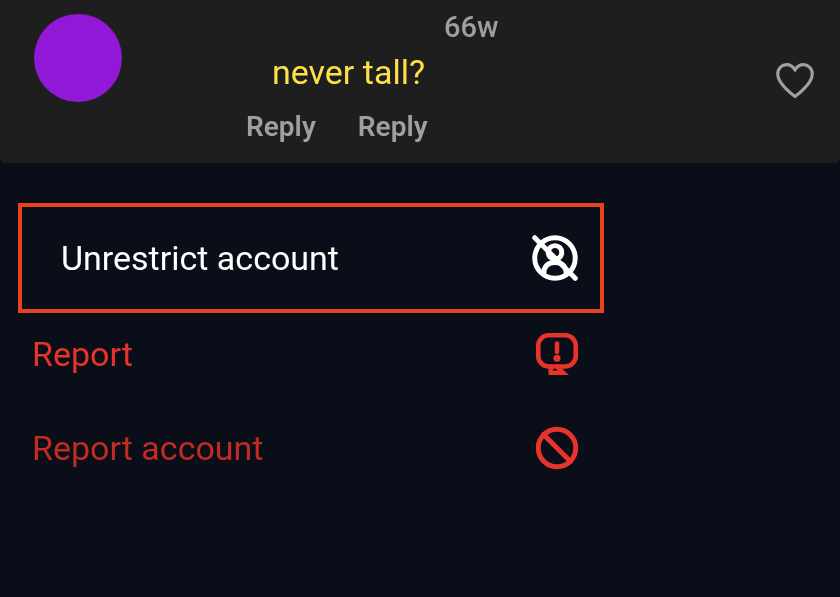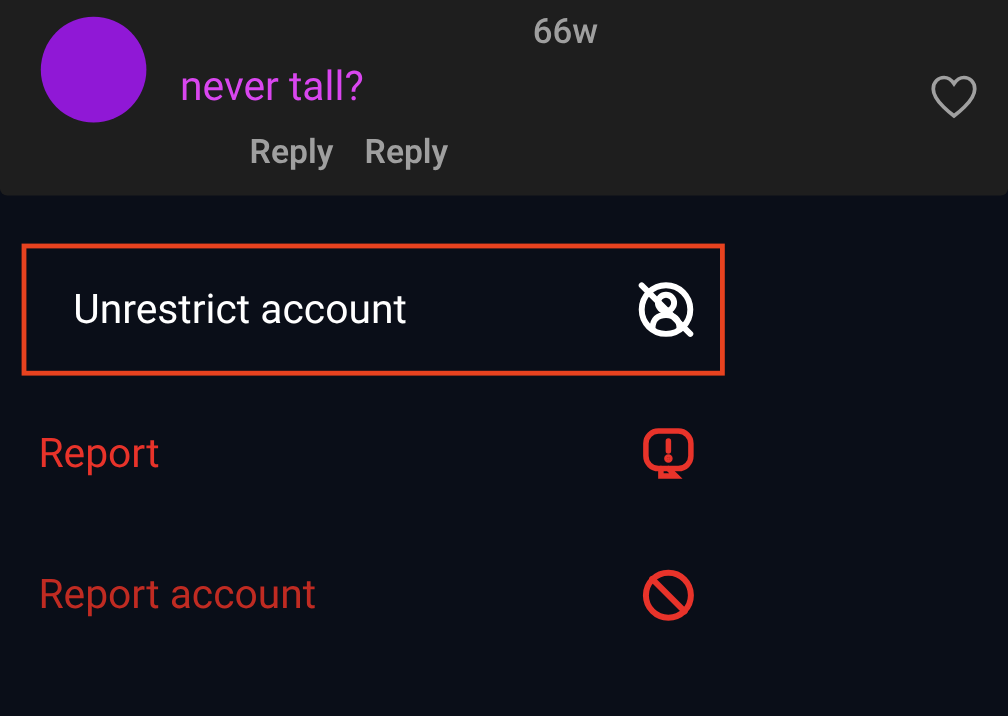--- a/index.html
+++ b/index.html
@@ -36,51 +36,52 @@
       margin-left: 28px;
     }
     .timestamp {
       color: #9f9f9f;
       font-size: 29px;
       font-weight: 500;
       margin-left: 294px;
       margin-top: -2px;
     }
     .comment-text {
-      color: #d946ef;
+      color: #fde047;
       font-size: 34px;
       font-weight: 400;
       margin-top: 8px;
+      margin-left: 122px;
     }
     .comment-actions {
       display: flex;
-      gap: 26px;
+      gap: 42px;
       margin-top: 18px;
-      margin-left: 58px;
+      margin-left: 96px;
     }
     .comment-action {
       color: #9f9f9f;
       font-size: 28px;
       font-weight: 600;
     }
     .heart {
       position: absolute;
       right: 24px;
       top: 62px;
     }
     .menu {
       width: 586px;
       margin-top: 40px;
       margin-left: 18px;
     }
     .menu-item {
       display: flex;
       align-items: center;
       justify-content: space-between;
-      padding: 40px 22px 28px 14px;
+      padding: 16px 22px 28px 14px;
       font-size: 34px;
       font-weight: 400;
     }
     .menu-item.highlighted {
       border: 4px solid #e8421f;
       padding: 24px 18px 24px 10px;
     }
     .menu-item.white {
       color: #ffffff;
       padding-left: 39px;

